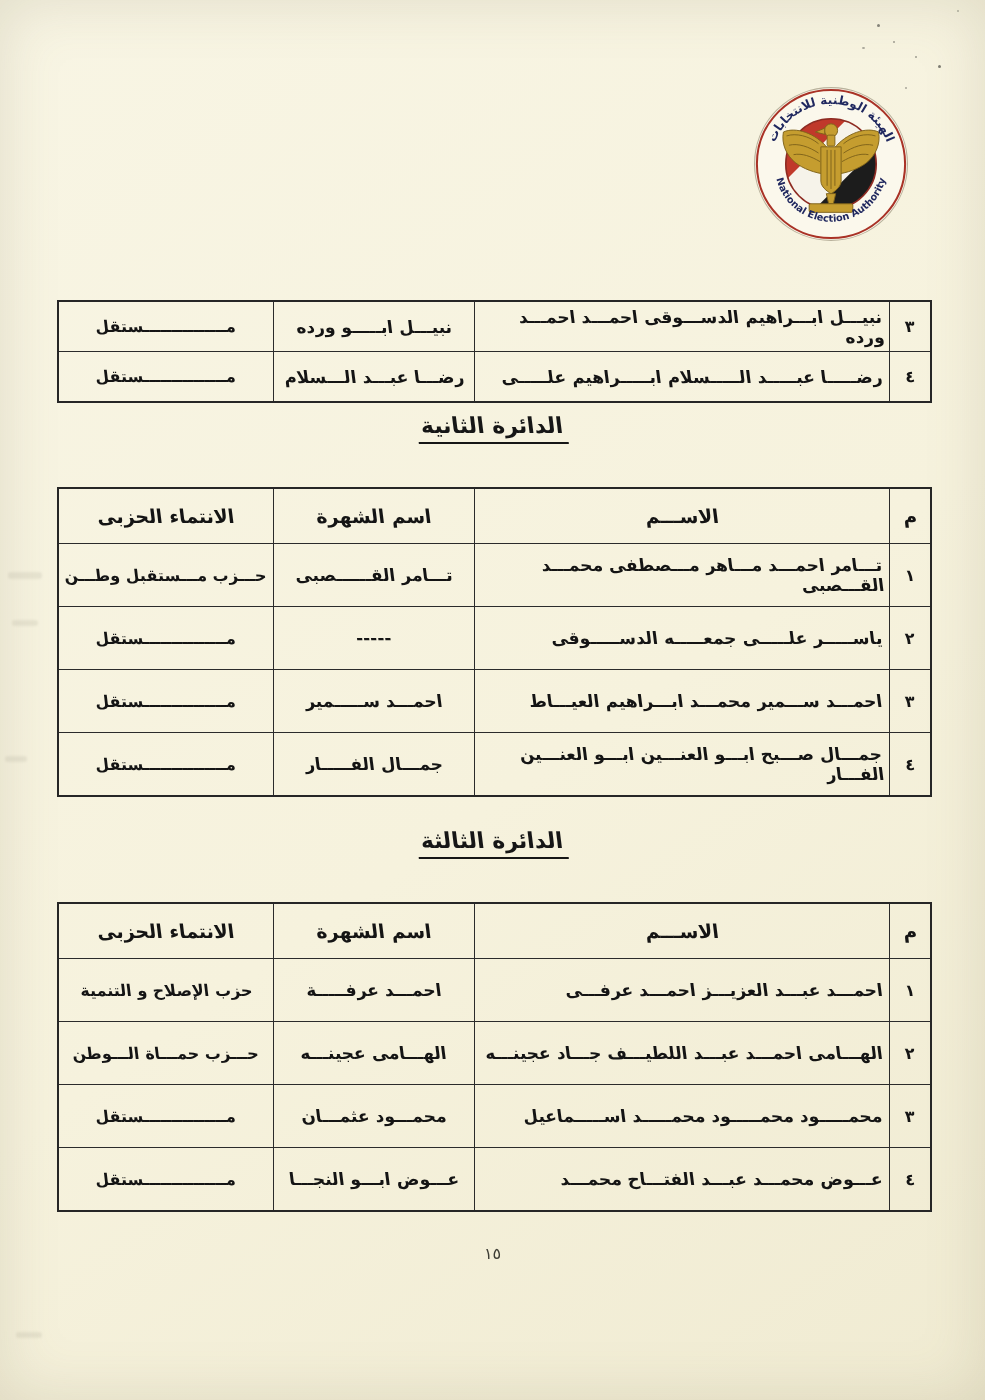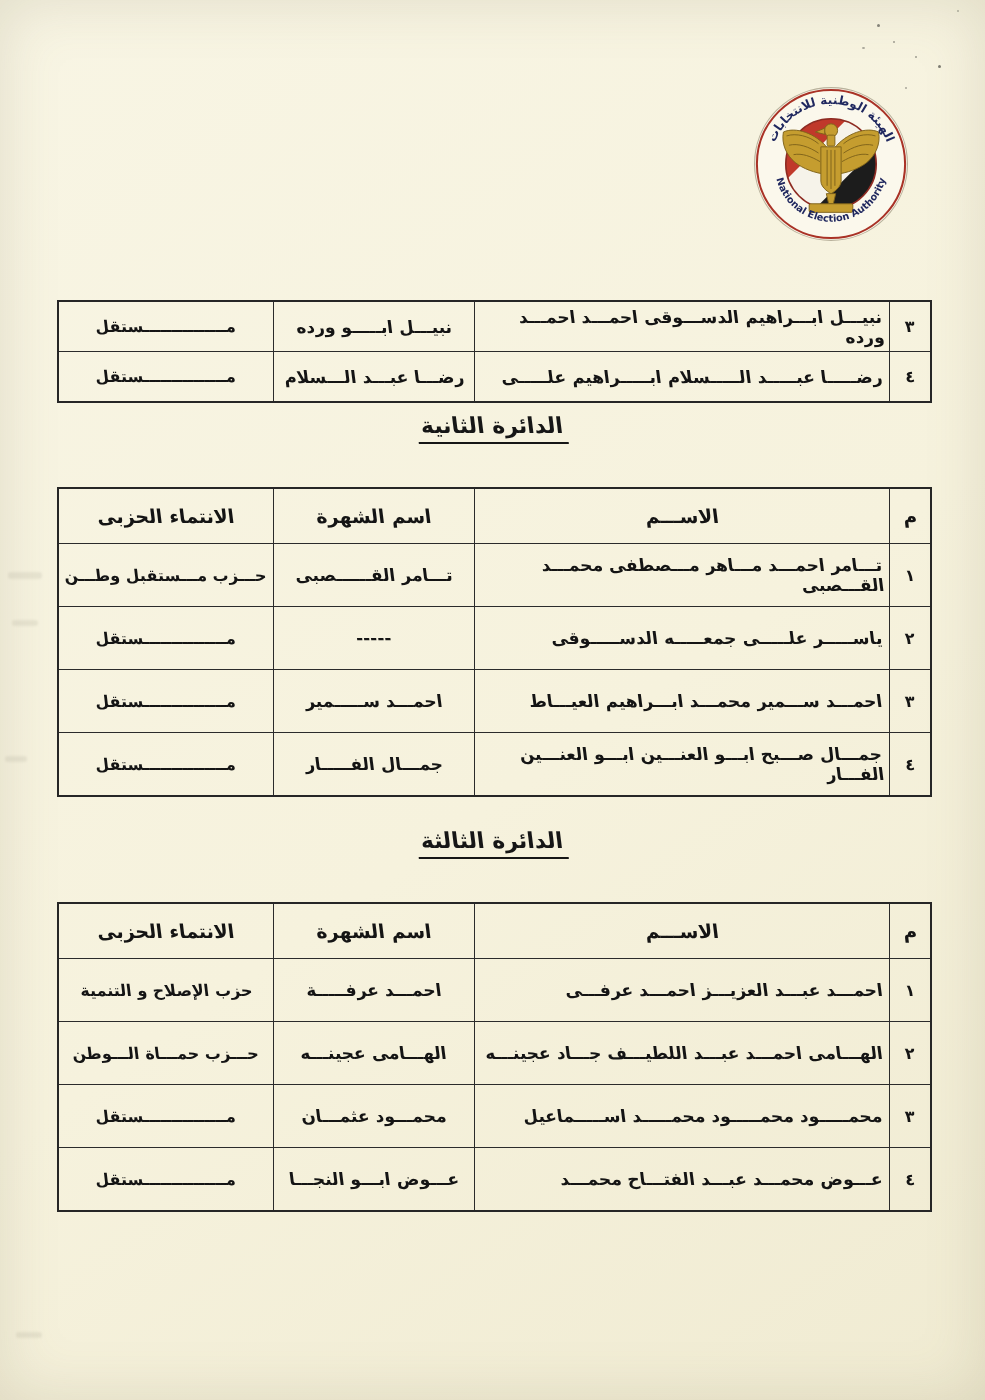--- a/index.html
+++ b/index.html
@@ -229,14 +229,17 @@
       </tr>
       <tr>
         <td class="num"><span class="sk">٤</span></td>
         <td class="name"><span class="sk">عـــوض محمـــد عبـــد الفتـــاح محمـــد</span></td>
         <td class="alias"><span class="sk">عـــوض ابـــو النجـــا</span></td>
         <td class="party"><span class="sk">مـــــــــــــــستقل</span></td>
       </tr>
     </tbody>
   </table>
 
+  <div class="pagenum">
+    <span>١٥</span>
+  </div>
 
 </div>
 
 </body></html>

